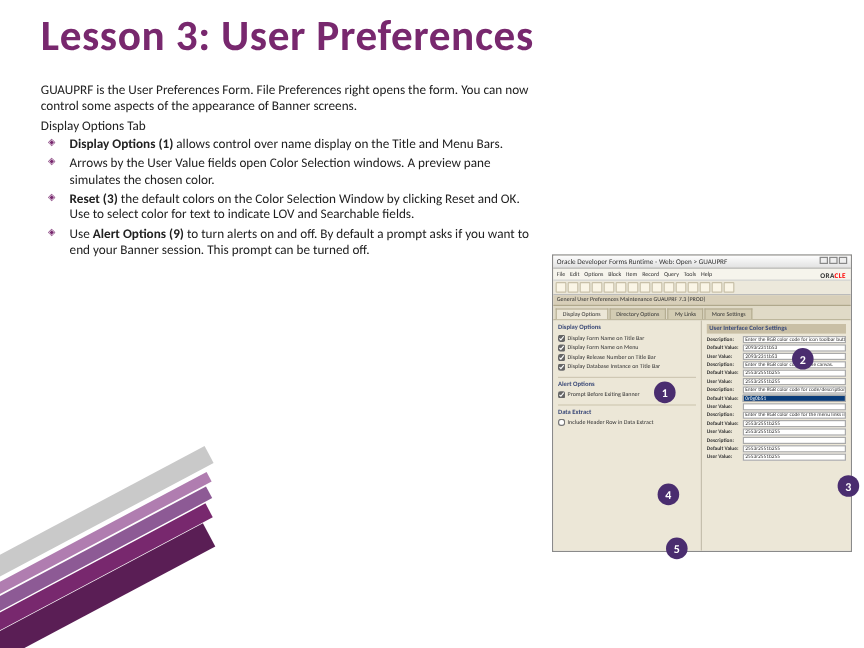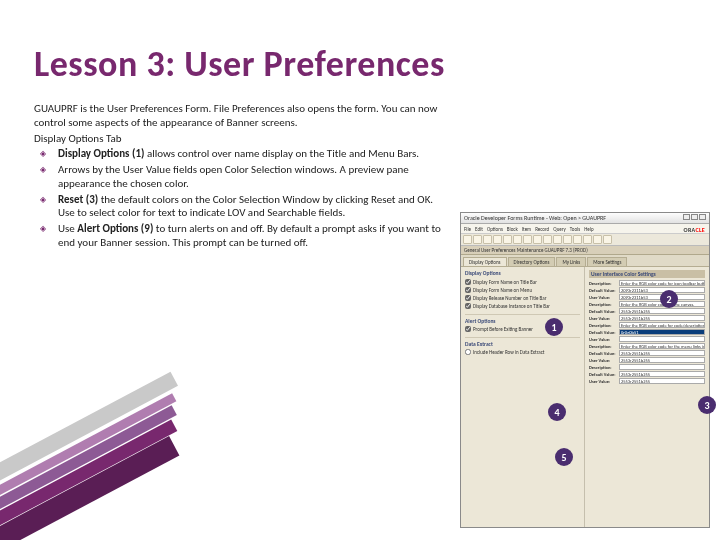--- a/index.html
+++ b/index.html
@@ -1,28 +1,28 @@
 <!DOCTYPE html>
 <html><head>
 <meta charset="utf-8">
 <style>
 *{box-sizing:border-box;margin:0;padding:0;}
 body{width:720px;height:540px;background:#fff;font-family:Calibri,Arial,sans-serif;position:relative;overflow:hidden;}
-.slide{padding:42px 34px;position:relative;height:100%;}
+.slide{padding:8px 34px;position:relative;height:100%;}
 .title{font-size:36px;font-weight:bold;color:#78286e;margin-bottom:16px;letter-spacing:.5px;}
 .content{display:flex;gap:6px;}
 .leftcol{width:410px;font-size:11px;line-height:1.25;color:#222;}
 .leftcol p{margin-bottom:2px;}
 .subhead{font-weight:normal;}
 ul.bul{list-style:none;margin-left:6px;}
 ul.bul>li{position:relative;padding-left:18px;margin-bottom:2px;}
 ul.bul>li:before{content:"◈";position:absolute;left:0;top:1px;font-size:8px;color:#78286e;}
 .b{font-weight:bold;}
 .rightcol{position:absolute;left:460px;top:212px;width:250px;height:250px;}
-.appwin{width:250px;height:316px;border:1px solid #8a8a8a;background:#f4f1e9;font-size:5px;color:#333;position:relative;overflow:hidden;}
+.appwin{width:250px;height:248px;border:1px solid #8a8a8a;background:#f4f1e9;font-size:5px;color:#333;position:relative;overflow:hidden;}
 .wtitle{height:11px;background:linear-gradient(#fdfdfd,#e2e2e2);border-bottom:1px solid #aaa;padding:1px 3px;font-size:6px;display:flex;justify-content:space-between;align-items:center;}
 .wtitle .wbtns span{display:inline-block;width:7px;height:6px;border:1px solid #888;margin-left:1px;background:#eee;}
 .menubar{height:10px;background:#f6f4ec;border-bottom:1px solid #ccc;padding:1px 3px;display:flex;gap:4px;align-items:center;}
 .menubar span{font-size:5px;}
 .logo{position:absolute;right:4px;top:13px;font-size:6px;font-weight:bold;letter-spacing:.3px;}
 .logo .ored{color:#ff0000;}
 .toolbar{height:12px;background:#ece8db;border-bottom:1px solid #bbb;display:flex;gap:1px;padding:1px 2px;align-items:center;}
 .toolbar span{width:9px;height:9px;background:#faf5e6;border:1px solid #c8c0a8;border-radius:1px;}
 .formtitle{height:9px;background:#d8cfb9;border-bottom:1px solid #b0a88c;padding:1px 3px;font-size:5px;}
 .tabs{height:12px;background:#e0dac7;display:flex;padding:2px 2px 0;border-bottom:1px solid #b5ad92;}
@@ -55,25 +55,25 @@
 .s3{height:13px;background:#78286e;bottom:45px;}
 .s4{height:22px;background:#5a1e55;bottom:20px;}
 </style>
 </head>
 <body>
 
 <div class="slide">
   <h1 class="title">Lesson 3: User Preferences</h1>
   <div class="content">
     <div class="leftcol">
-      <p>GUAUPRF is the User Preferences Form. File Preferences also opens the form. You can now control some aspects of the appearance of Banner screens.</p>
+      <p>GUAUPRF is the User Preferences Form. File Preferences right opens the form. You can now control some aspects of the appearance of Banner screens.</p>
       <p class="subhead">Display Options Tab</p>
       <ul class="bul">
         <li><span class="b">Display Options (1)</span><span> allows control over name display on the Title and Menu Bars.</span></li>
-        <li><span>Arrows by the User Value fields open Color Selection windows. A preview pane appearance the chosen color.</span></li>
+        <li><span>Arrows by the User Value fields open Color Selection windows. A preview pane simulates the chosen color.</span></li>
         <li><span class="b">Reset (3)</span><span> the default colors on the Color Selection Window by clicking Reset and OK. Use to select color for text to indicate LOV and Searchable fields.</span></li>
         <li><span>Use </span><span class="b">Alert Options (9)</span><span> to turn alerts on and off. By default a prompt asks if you want to end your Banner session. This prompt can be turned off.</span></li>
       </ul>
     </div>
   </div>
 
   <div class="rightcol">
     <div class="appwin">
       <div class="wtitle">
         <span>Oracle Developer Forms Runtime - Web: Open &gt; GUAUPRF</span>

